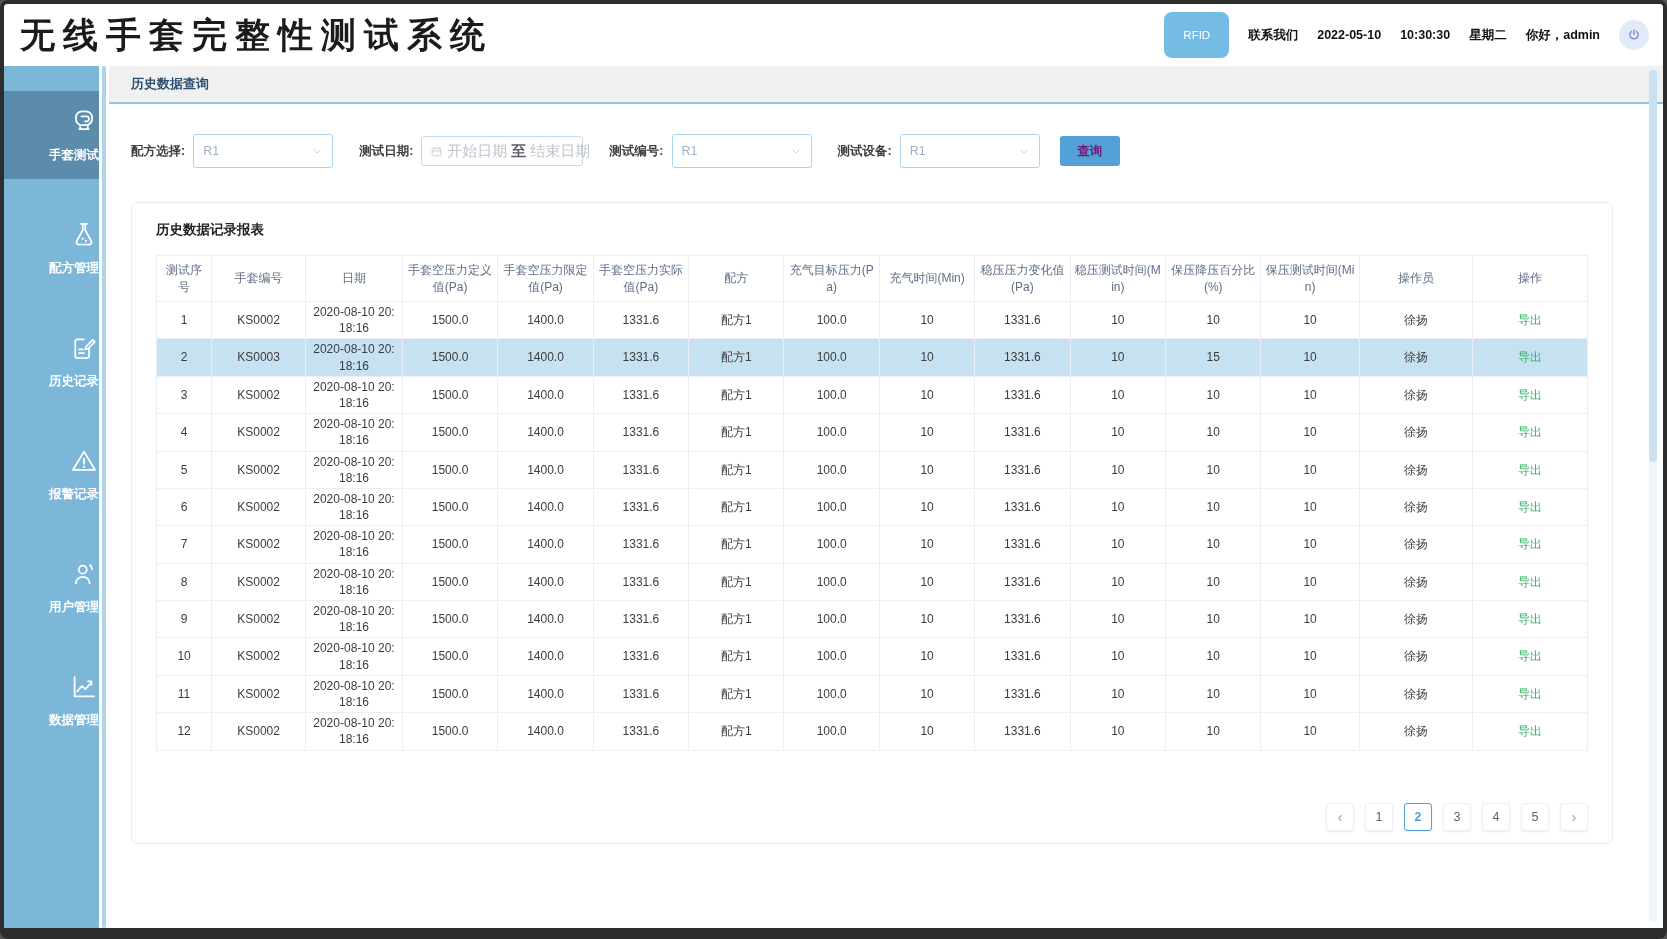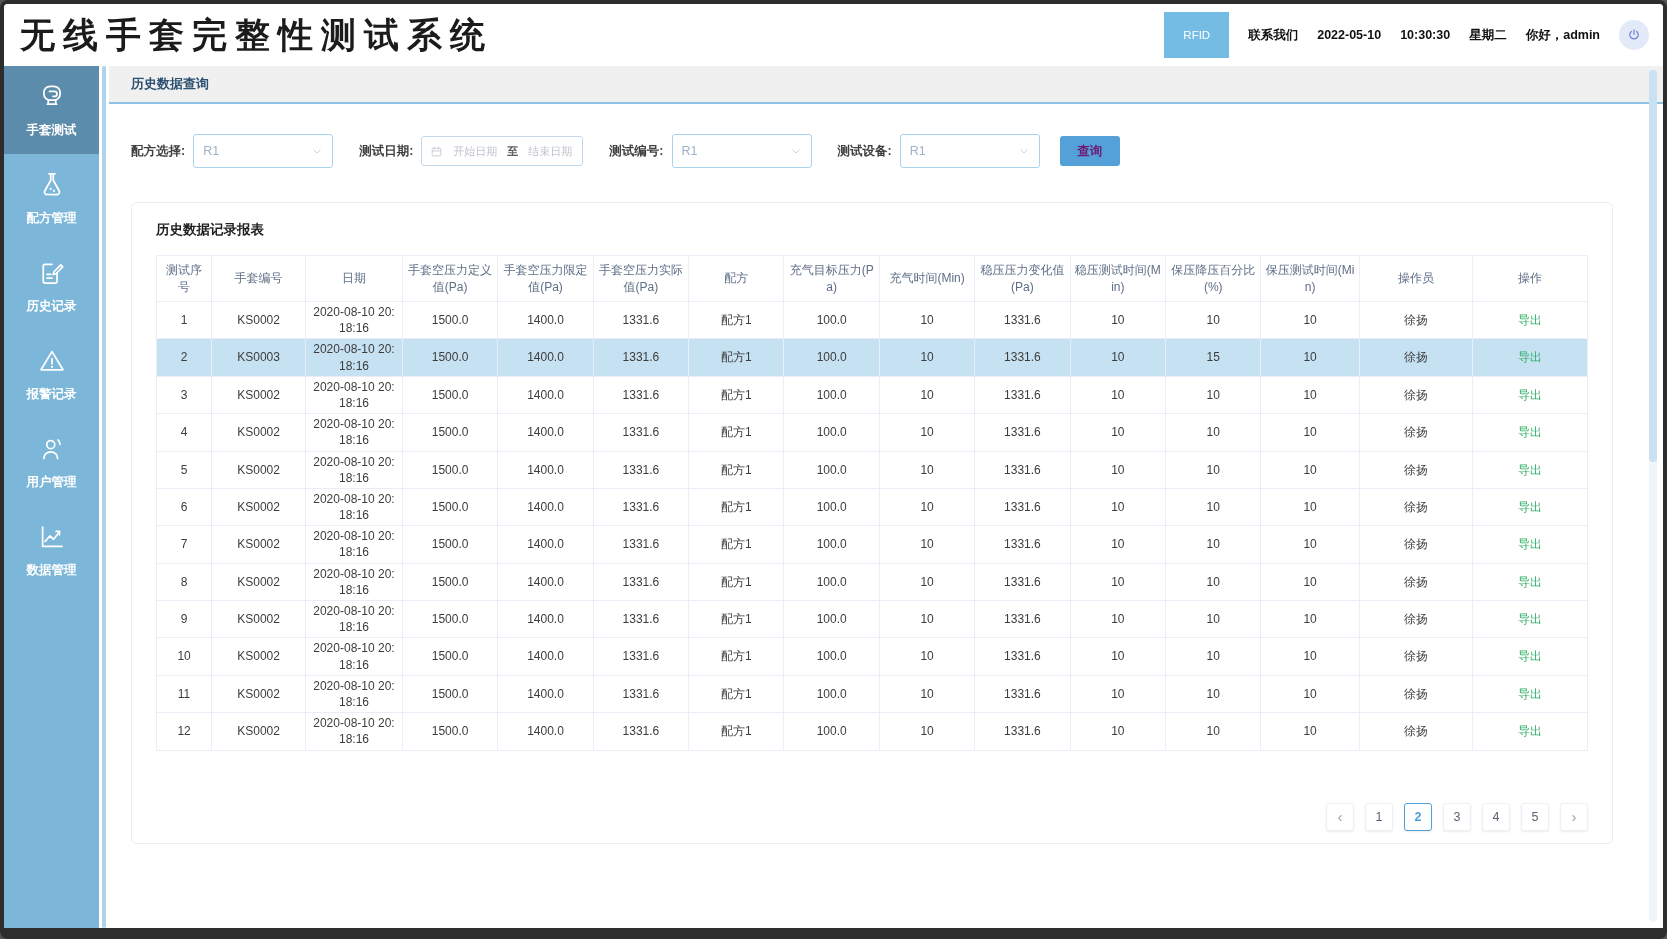--- a/index.html
+++ b/index.html
@@ -13,55 +13,55 @@
     position:relative;
   }
 
   
   .topbar { height:62px; background:#fff; display:flex; align-items:center;
     justify-content:space-between; padding:0 14px 0 16px; }
   .app-title { font-size:35px; font-weight:bold; color:#1b1b1b; letter-spacing:8px; }
   .topbar-right { display:flex; align-items:center; gap:19px; font-size:12.5px;
     font-weight:bold; color:#101010; }
   .rfid-badge { background:#74bce4; color:#fff; font-weight:normal; font-size:11.5px;
-    padding:17px 19px; border-radius:0; cursor:pointer; }
+    padding:17px 19px; border-radius:8px; cursor:pointer; }
   .contact-link { cursor:pointer; }
   .power-btn { width:30px; height:30px; border-radius:50%; background:#e2e9f7;
     display:flex; align-items:center; justify-content:center; cursor:pointer; }
   .power-btn svg { width:16px; height:16px; stroke:#7b87d6; stroke-width:2;
     fill:none; stroke-linecap:round; }
 
   
   .layout { display:flex; height:862px; position:relative; }
 
   .sidebar { width:95px; background:#7cb7d9; flex-shrink:0; }
-  .side-item { height:88px; display:flex; flex-direction:column; align-items:center;
+  .side-item { height:88px; display:flex; flex-direction:column; align-items:flex-end;
     justify-content:center; gap:7px; color:#fff; font-size:12.5px; font-weight:bold;
-    cursor:pointer; }
+    cursor:pointer;margin-top:25px; }
   .side-item.active { background:#5b8cab; }
   .side-item svg { width:30px; height:30px; stroke:#fff; stroke-width:1.4; fill:none;
     stroke-linejoin:round; stroke-linecap:round; }
   .side-scroll { width:10px; background:#fff; position:relative; flex-shrink:0; }
   .side-scroll .thumb { position:absolute; left:3px; top:0; width:4px; height:100%;
     background:#aed3ea; border-radius:2px; }
 
   .main { flex:1; background:#fff; position:relative; }
   .page-header { height:38px; line-height:36px; background:#f0f0f0;
     border-bottom:2px solid #8ec3e6; color:#2c5170; font-weight:bold; font-size:13px;
     padding-left:22px; }
 
   
   .filters { display:flex; align-items:center; padding:30px 0 0 22px; font-size:12.5px; }
   .filter-label { font-weight:bold; color:#404040; margin-right:8px; }
   .select { width:140px; height:34px; border:1px solid #a9d3ee; border-radius:3px;
     background:#fff; display:flex; align-items:center; justify-content:space-between;
     padding:0 9px; color:#9fb0c8; cursor:pointer; margin-right:26px; }
   .select svg { width:12px; height:12px; stroke:#b7c6d8; stroke-width:1.6; fill:none; }
   .date-range { width:162px; height:30px; border:1px solid #c4daec; border-radius:3px;
-    display:flex; align-items:center; gap:10px; padding:0 8px; font-size:11px;
+    display:flex; align-items:center; gap:4px; padding:0 8px; font-size:15px;
     color:#bfc4cc; cursor:pointer; margin-right:26px; white-space:nowrap; }
   .date-range svg { width:13px; height:13px; stroke:#c0c4cc; stroke-width:1.5; fill:none; flex-shrink:0; }
   .date-sep { color:#5a5e66; font-weight:bold; }
   .query-btn { width:60px; height:30px; background:#54a0d8; color:#701a75; border:none;
     border-radius:3px; font-size:12.5px; font-weight:bold; cursor:pointer; margin-left:-6px;text-align:center; }
 
   
   .card { margin:34px 50px 0 22px; border:1px solid #ececec; border-radius:6px;
     background:#fff; padding:18px 24px 16px; height:642px; }
   .card-title { font-size:13.5px; font-weight:bold; color:#1f1f1f; margin-bottom:16px; }

